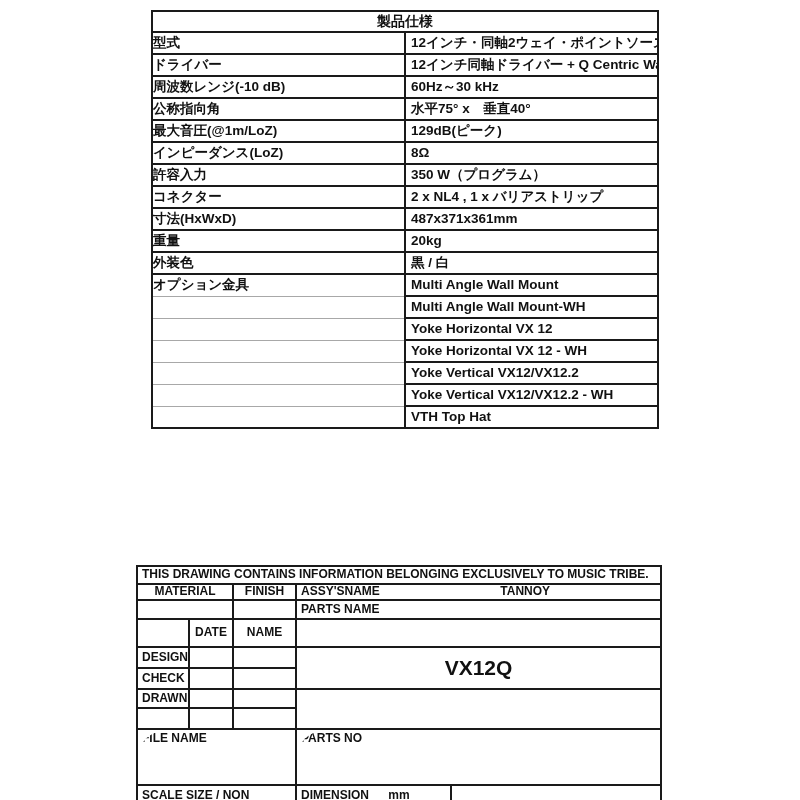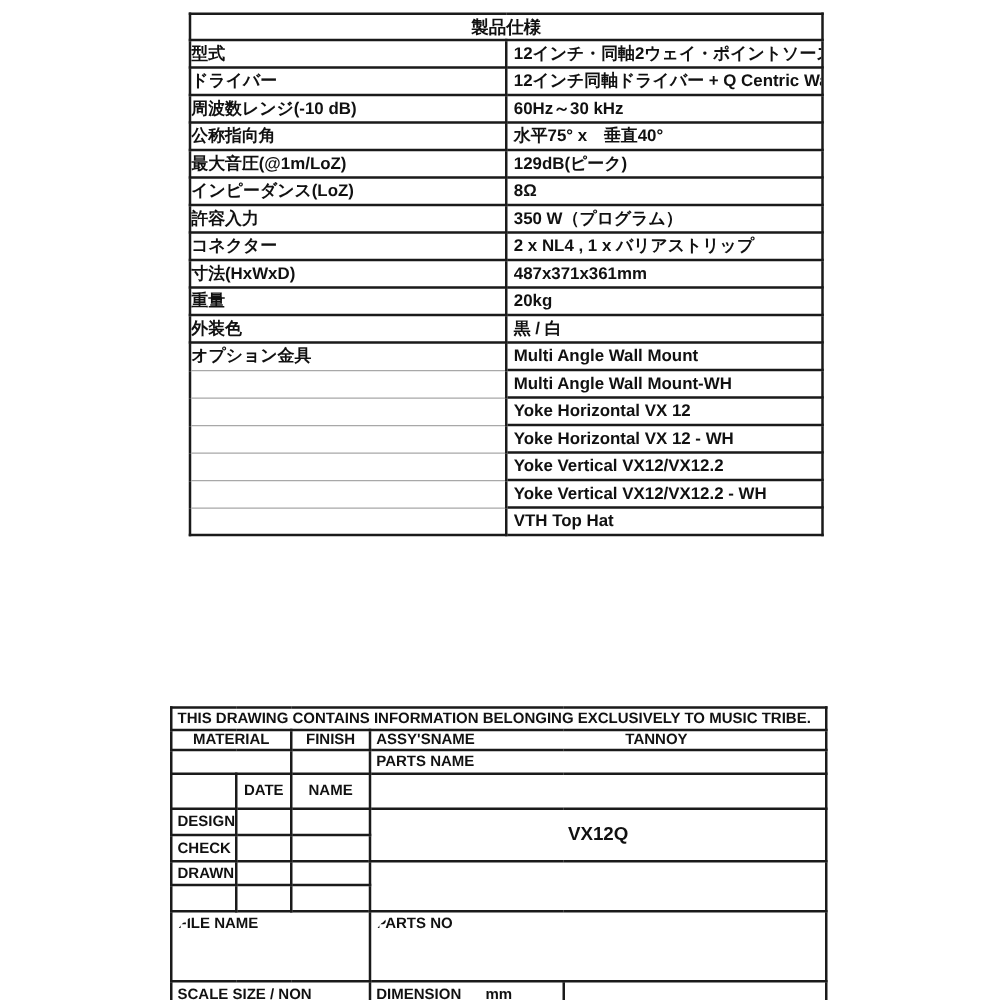--- a/index.html
+++ b/index.html
@@ -67,21 +67,21 @@
   table.tblock td.ctr { text-align: center; padding: 0; }
   table.tblock td.top { vertical-align: top; padding-top: 2px; border-radius: 27px; }
   table.tblock td.assy { position: relative; }
   table.tblock td.assy .brand {
     position: absolute;
     left: 56%; top: 50%;
     transform: translateY(-50%);
   }
   table.tblock td.model-cell {
     text-align: center;
-    font-size: 15px;
+    font-size: 21px;
     padding: 0;
   }
   table.tblock td.dim-cell { display: table-cell; }
   table.tblock td.dim-cell .unit { margin-left: 16px; }
 </style>
 </head>
 <body>
 
 <table class="spec">
   <tbody>

